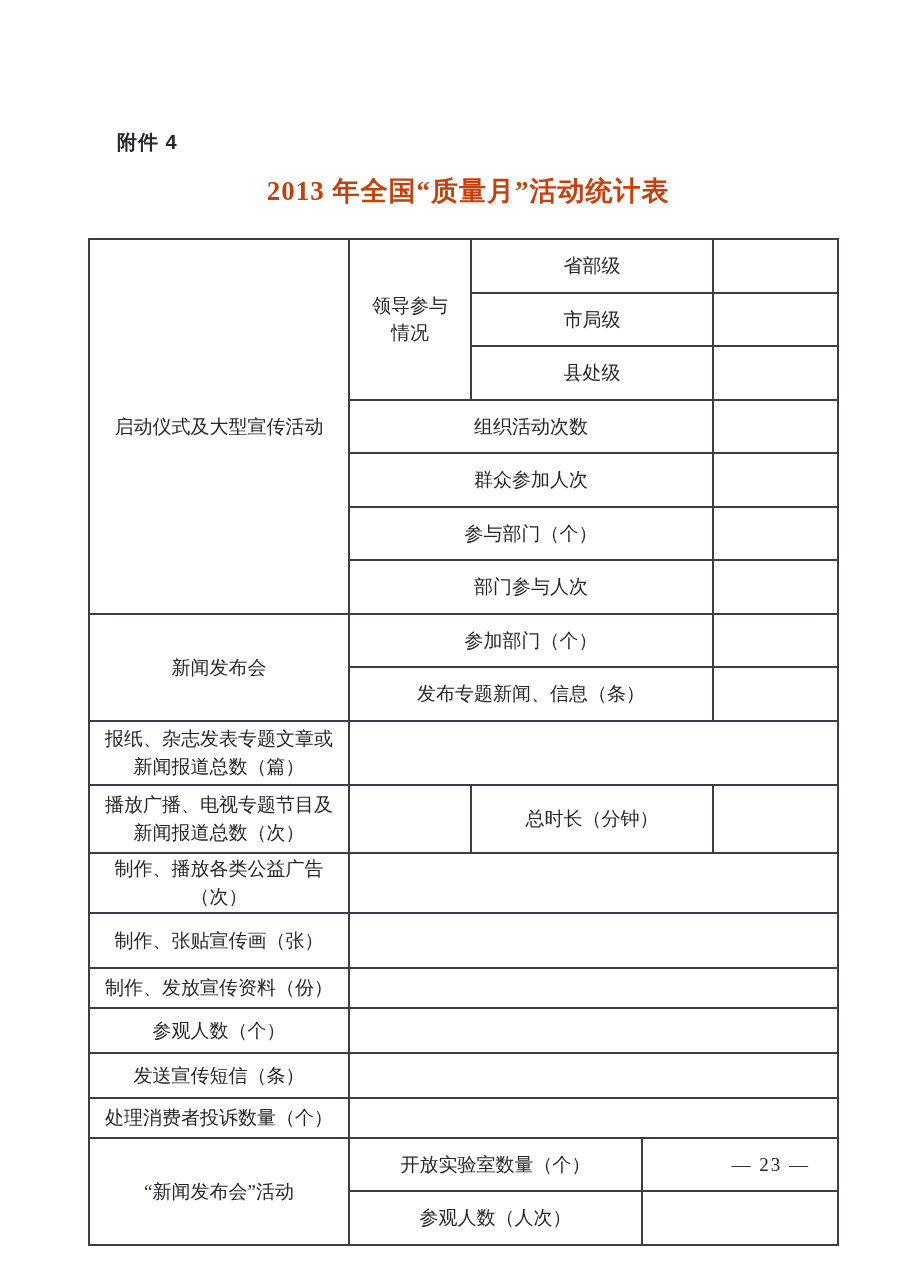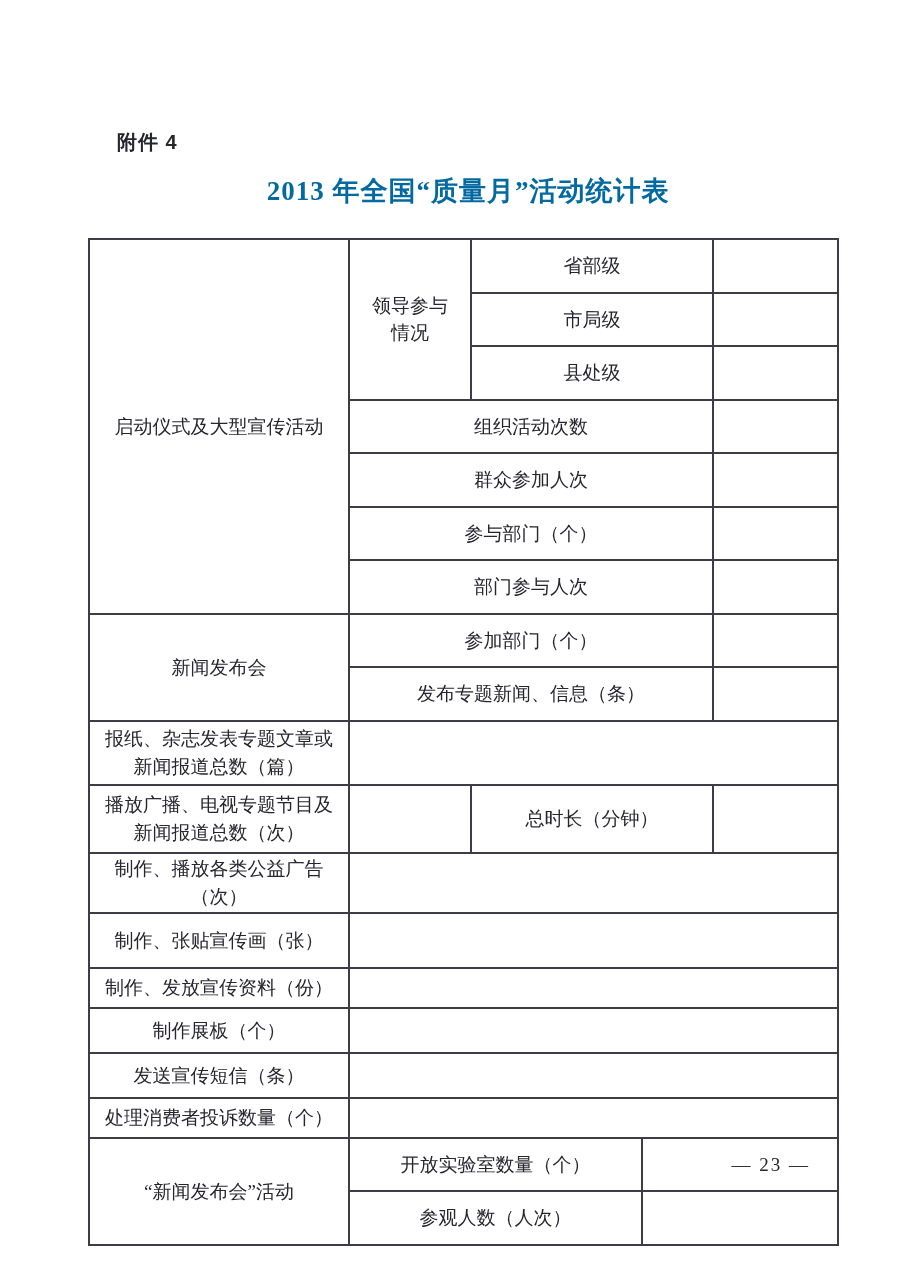--- a/index.html
+++ b/index.html
@@ -27,21 +27,21 @@
   }
   .title {
     position: absolute;
     left: 88px;
     top: 173px;
     width: 760px;
     text-align: center;
     font-size: 27px;
     font-weight: bold;
     letter-spacing: 1px;
-    color: #0369a1;
+    color: #c2410c;
     white-space: nowrap;
   }
   .stats-table {
     position: absolute;
     left: 88px;
     top: 238px;
     width: 749px;
     border-collapse: collapse;
     table-layout: fixed;
     font-size: 19px;
@@ -149,21 +149,21 @@
     </tr>
     <tr class="h47">
       <td class="c1">制作、张贴宣传画（张）</td>
       <td colspan="4"></td>
     </tr>
     <tr class="h40">
       <td class="c1">制作、发放宣传资料（份）</td>
       <td colspan="4"></td>
     </tr>
     <tr class="h45">
-      <td class="c1">制作展板（个）</td>
+      <td class="c1">参观人数（个）</td>
       <td colspan="4"></td>
     </tr>
     <tr class="h45">
       <td class="c1">发送宣传短信（条）</td>
       <td colspan="4"></td>
     </tr>
     <tr class="h40">
       <td class="c1">处理消费者投诉数量（个）</td>
       <td colspan="4"></td>
     </tr>

